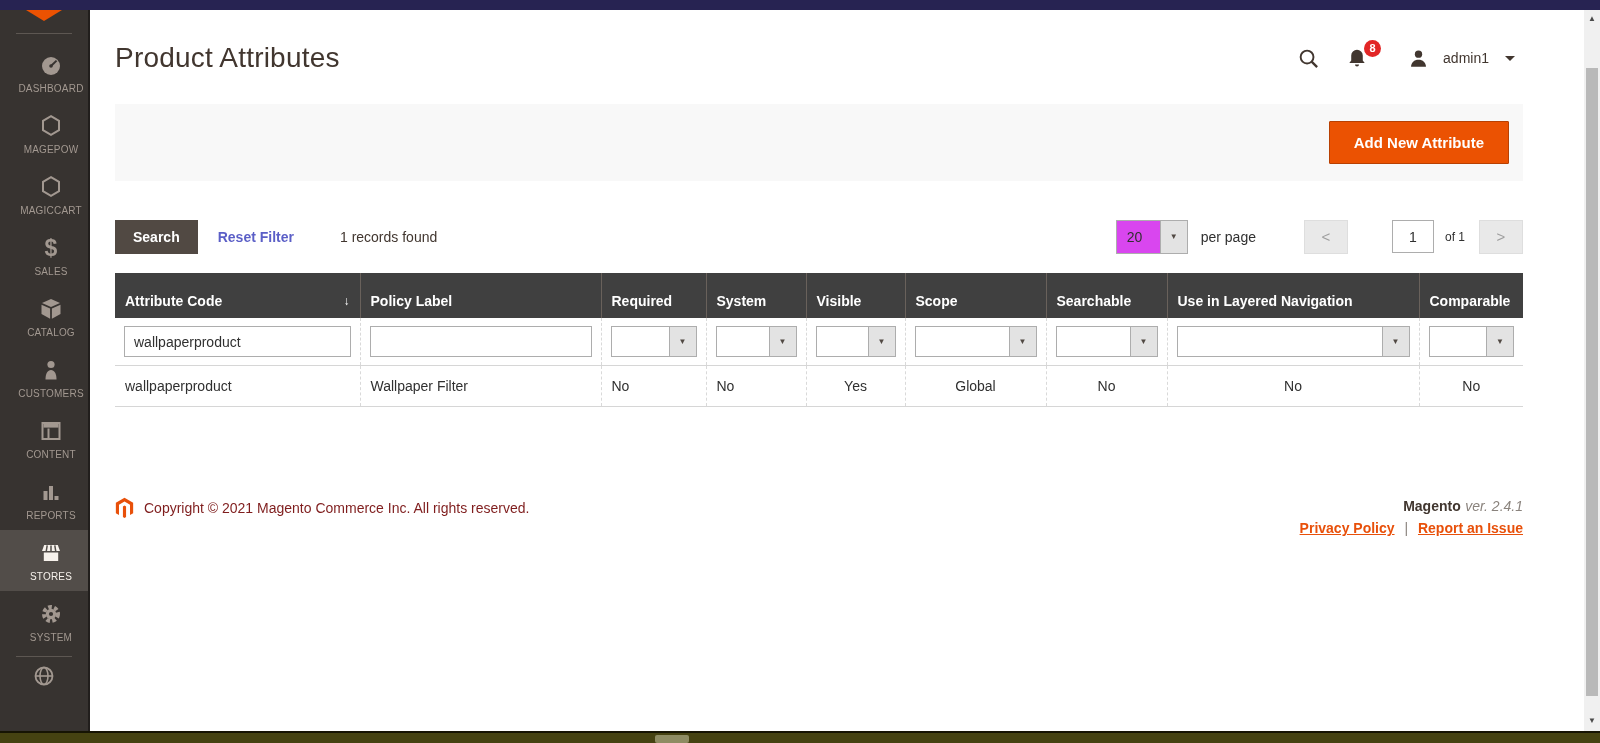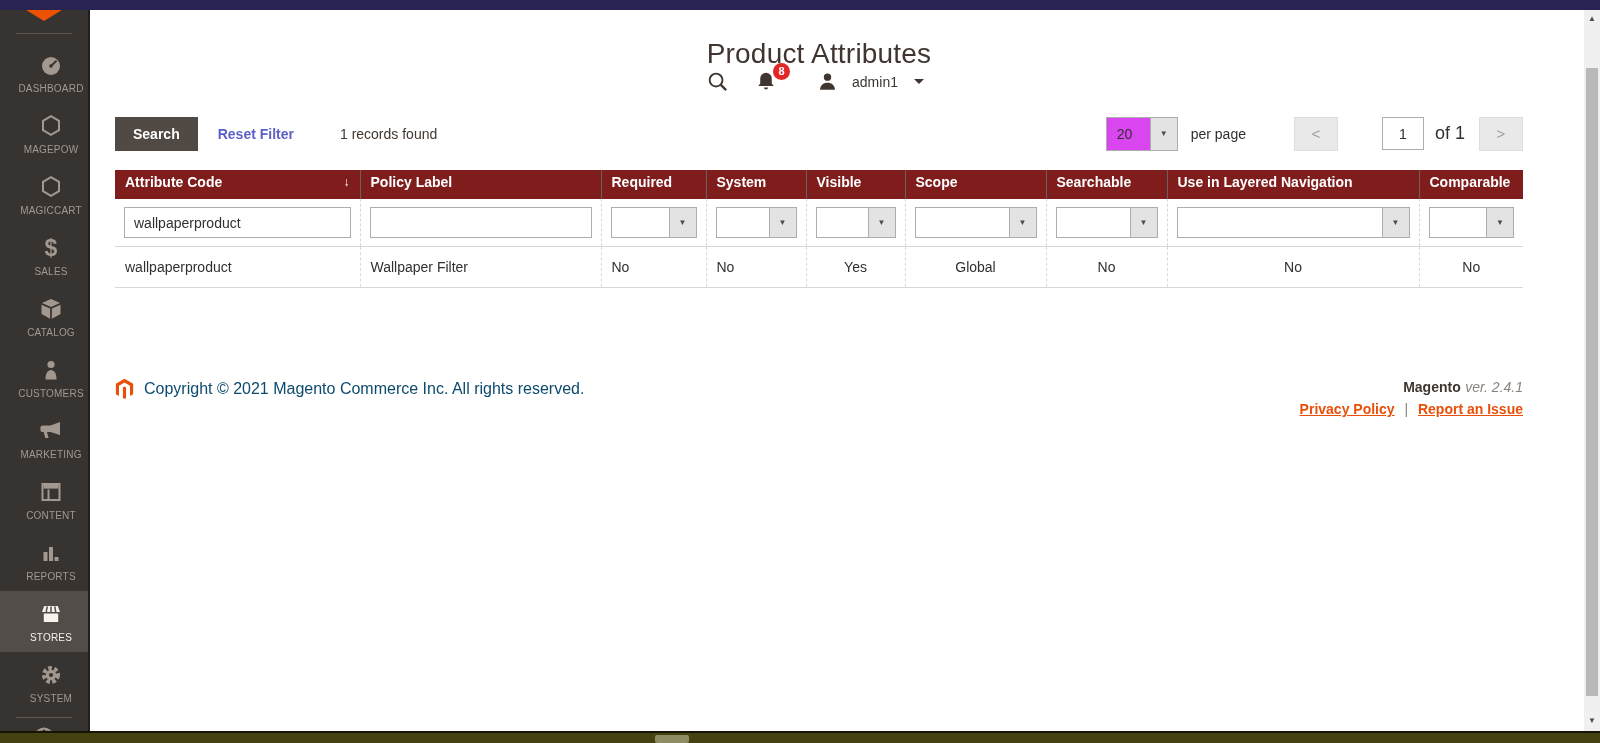--- a/index.html
+++ b/index.html
@@ -29,21 +29,21 @@
   .menu-item.active { background:#524d49; color:#f7f2ec; }
   .micon { width:26px; height:26px; display:flex; align-items:center; justify-content:center; }
   .micon svg { display:block; }
   .dollar { font-size:23px; font-weight:bold; line-height:22px; }
   .partner-wrap { margin-top:6px; display:flex; justify-content:center; color:#a29890; }
 
   
   .main { position:absolute; left:90px; top:10px; width:1494px; height:721px; background:#fff; overflow:hidden; }
   .content { width:1408px; margin-left:25px; }
 
-  .page-header { display:flex; align-items:center; margin-top:28px; height:40px;flex-direction:column; }
+  .page-header { display:flex; align-items:center; justify-content:space-between; margin-top:28px; height:40px; }
   h1.title { margin:0; font-size:28px; font-weight:400; color:#41362f; letter-spacing:.2px; }
   .header-actions { display:flex; align-items:center; gap:26px; padding-right:8px; }
   .hicon { position:relative; display:flex; align-items:center; cursor:pointer; }
   .badge { position:absolute; top:-7px; right:-13px; min-width:17px; height:17px; padding:0 3px; border-radius:9px;
            background:#e22626; color:#fff; font-size:11px; font-weight:bold; line-height:17px; text-align:center; }
   .user { display:flex; align-items:center; gap:14px; cursor:pointer; margin-left:14px; }
   .uname { font-size:14px; color:#41362f; }
   .caret { width:0; height:0; border-left:5px solid transparent; border-right:5px solid transparent; border-top:5px solid #41362f; margin-left:2px; }
 
   .actions-bar { margin-top:26px; height:77px; background:#f8f8f8; display:flex; align-items:center; justify-content:flex-end; }
@@ -55,42 +55,42 @@
   .reset-link { margin-left:20px; color:#5b5fc7; font-size:14px; font-weight:bold; text-decoration:none; cursor:pointer; }
   .records { margin-left:46px; font-size:14px; color:#41362f; }
   .spacer { flex:1; }
   .pp-select { display:flex; height:34px; border:1px solid #adadad; background:#d946ef; cursor:pointer;margin-left:32px; }
   .pp-val { width:43px; display:flex; align-items:center; padding-left:10px; font-size:14px; color:#303030; }
   .sel-btn { width:27px; background:#e3e3e3; border-left:1px solid #adadad; display:flex; align-items:center; justify-content:center; font-size:8px; color:#514943; }
   .pp-label { margin:0 14px 0 13px; font-size:14px; color:#303030; }
   .page-btn { width:44px; height:34px; margin-left:34px; background:#e9e9e9; border:1px solid #dedede; color:#9d9d9d; font-size:15px; font-family:inherit; cursor:default; }
   .page-btn.next { margin-left:14px; }
   .page-input { width:42px; height:33px; margin-left:44px; border:1px solid #adadad; text-align:center; font-size:14px; font-family:inherit; color:#303030; }
-  .of-label { margin-left:11px; font-size:18px; color:#303030; }
+  .of-label { margin-left:11px; font-size:12px; color:#303030; }
 
   
   table.grid { margin-top:19px; width:1408px; border-collapse:collapse; table-layout:fixed; }
-  .grid th { background:#7f1d1d; color:#fff; font-size:14px; font-weight:bold; text-align:left;
-             padding:4px 10px 9px; border-left:1px solid #69615b; cursor:pointer; }
+  .grid th { background:#404040; color:#fff; font-size:14px; font-weight:bold; text-align:left;
+             padding:20px 10px 9px; border-left:1px solid #69615b; cursor:pointer; }
   .grid th:first-child { border-left:none; }
   .sort { float:right; font-size:12px; font-weight:normal; margin-top:1px; }
   .grid td { border-left:1px dashed #d9d9d9; font-size:14px; color:#303030; }
   .grid td:first-child { border-left:none; }
   .filter-row td { padding:8px 9px; background:#fff; }
   .f-input { width:100%; height:31px; border:1px solid #adadad; padding:0 9px; font-size:14px; font-family:inherit; color:#303030; }
   .g-select { display:flex; height:31px; border:1px solid #adadad; background:#fff; cursor:pointer; }
   .g-sp { flex:1; }
   .data-row td { padding:12px 10px; border-top:1px solid #d6d6d6; border-bottom:1px solid #d6d6d6; background:#fff; }
   .data-row { cursor:pointer; }
   td.c { text-align:center; }
 
   
   .footer { margin-top:90px; display:flex; justify-content:space-between; align-items:flex-start; }
   .f-left { display:flex; align-items:center; gap:10px; }
-  .copy { font-size:16px; color:#0c4a6e; }
+  .copy { font-size:14px; color:#7f1d1d; }
   .f-right { text-align:right; }
   .brand { font-size:14px; font-weight:bold; color:#41362f;margin-top:9px; }
   .ver { font-size:14px; color:#8a837d;font-style:italic; }
   .links-line { margin-top:5px; font-size:14px; }
   .links-line a { color:#e8500a; text-decoration:underline; font-weight:bold; cursor:pointer; }
   .sep { color:#8a837d; margin:0 6px; font-weight:normal; }
 </style>
 </head>
 <body>
 
@@ -151,28 +151,20 @@
     <div class="menu-item">
       <span class="micon">
         <svg width="26" height="26" viewBox="0 0 26 26">
             <circle cx="13" cy="7.5" r="3.6" fill="currentColor"></circle>
             <path d="M7.5 22.5c0-6 2.2-9.5 5.5-9.5s5.5 3.5 5.5 9.5z" fill="currentColor"></path>
           </svg>
       </span>
       <span class="mlabel">CUSTOMERS</span>
     </div>
 
-    <div class="menu-item">
-      <span class="micon">
-        <svg width="26" height="26" viewBox="0 0 26 26">
-            <path d="M22 4v13l-9.5-3H9l1.6 6H7.2l-1.5-6H5a2.6 2.6 0 0 1-2.6-2.6v-1.3A2.6 2.6 0 0 1 5 7.5h7.5z" fill="currentColor"></path>
-          </svg>
-      </span>
-      <span class="mlabel">MARKETING</span>
-    </div>
 
     <div class="menu-item">
       <span class="micon">
         <svg width="26" height="26" viewBox="0 0 26 26">
             <rect x="4.5" y="5" width="17" height="16" fill="none" stroke="currentColor" stroke-width="2"></rect>
             <rect x="5.5" y="6" width="15" height="3.6" fill="currentColor"></rect>
             <path d="M10.5 10.5V20" stroke="currentColor" stroke-width="2"></path>
           </svg>
       </span>
       <span class="mlabel">CONTENT</span>
@@ -246,20 +238,23 @@
                 <circle cx="12" cy="7" r="4.2" fill="#41362f"></circle>
                 <path d="M3.5 21.5c0-5.2 3.6-8.2 8.5-8.2s8.5 3 8.5 8.2z" fill="#41362f"></path>
               </svg>
           </span>
           <span class="uname">admin1</span>
           <span class="caret"></span>
         </div>
       </div>
     </div>
 
+    <div class="actions-bar">
+      <button class="btn-primary">Add New Attribute</button>
+    </div>
 
     <div class="toolbar">
       <button class="btn-search">Search</button>
       <a class="reset-link">Reset Filter</a>
       <span class="records">1 records found</span>
       <div class="spacer"></div>
       <div class="pp-select">
         <span class="pp-val">20</span>
         <span class="sel-btn">▼</span>
       </div>

